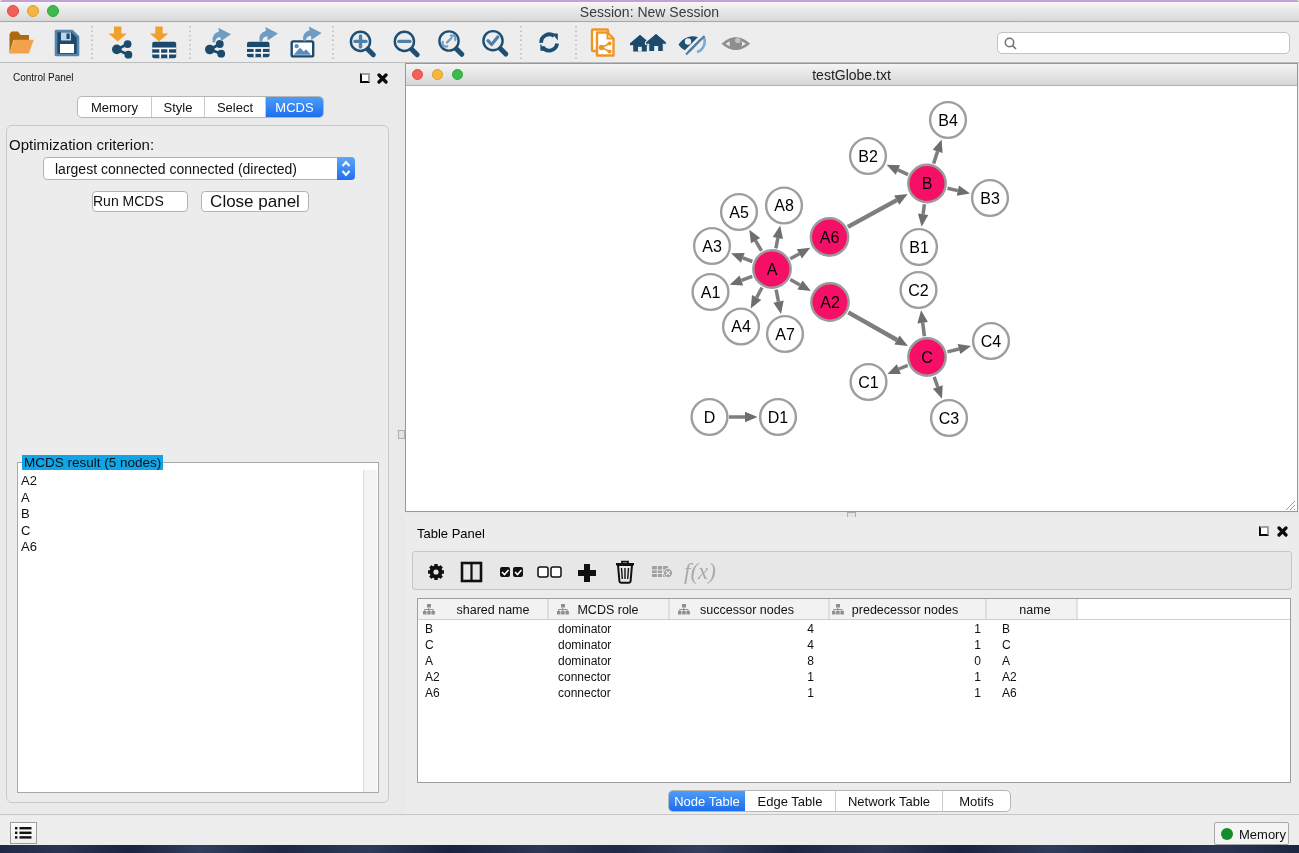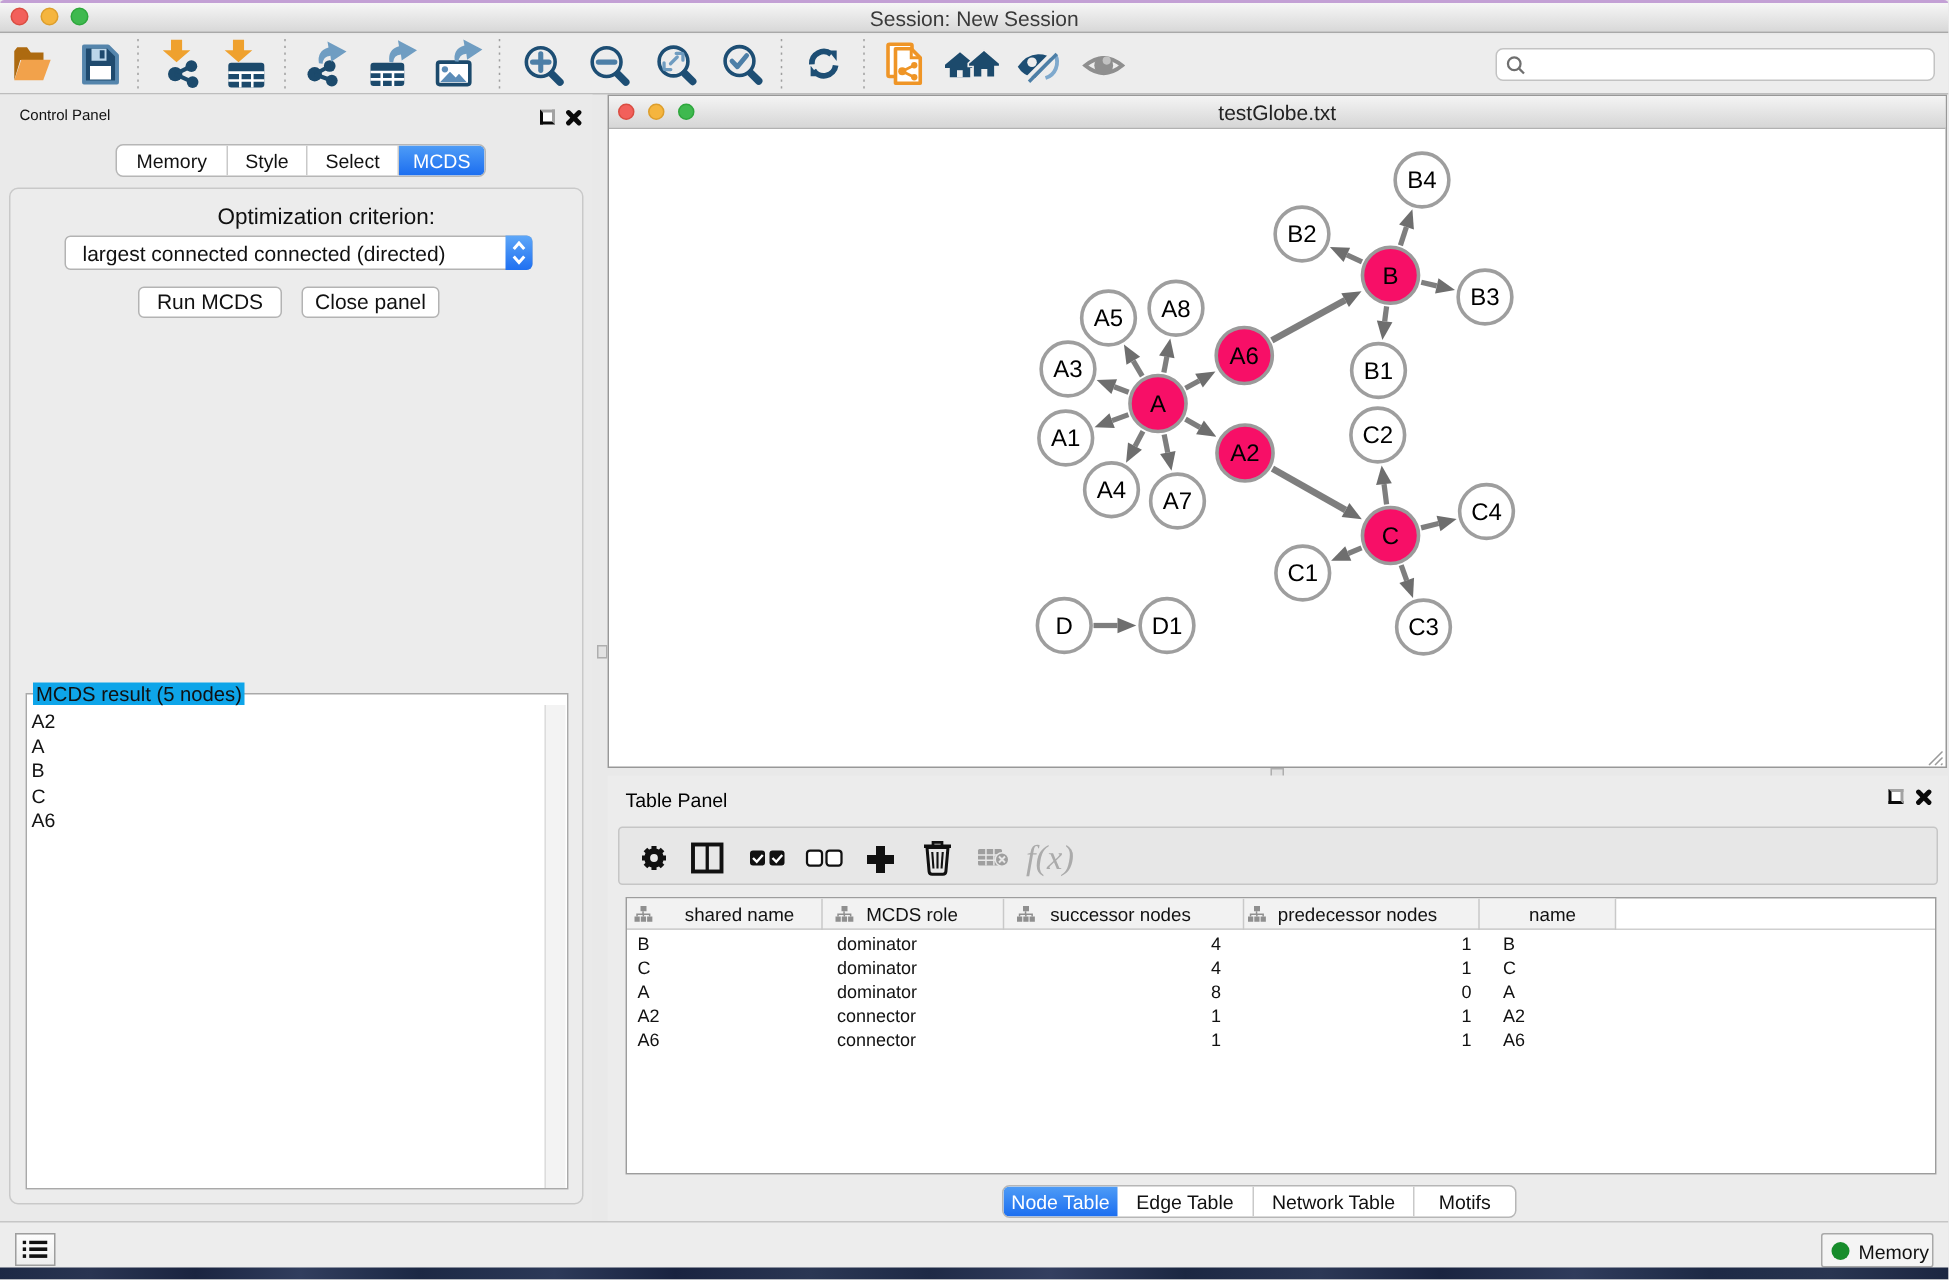--- a/index.html
+++ b/index.html
@@ -192,32 +192,32 @@
   </svg>
 
 <div class="abs" style="left:6px;top:125px;width:383px;height:678px;background:#ececec;border:1px solid #c9c9c9;border-radius:6px"></div>
 
 <div class="seg" style="left:77px;top:96px">
 <div style="width:74px">Memory</div>
     <div style="width:53px">Style</div>
     <div style="width:61px">Select</div>
     <div class="sel" style="width:57px">MCDS</div>
 </div>
-<div class="abs" style="left:26px;top:136px;width:383px;text-align:center;font-size:15px;color:#111">Optimization criterion:</div>
+<div class="abs" style="left:9px;top:136px;width:383px;text-align:left;font-size:15px;color:#111">Optimization criterion:</div>
 
 <div class="abs" style="left:43px;top:157px;width:312px;height:23px;background:#fff;border:1px solid #b3b3b3;border-radius:4px"></div>
 <div class="abs" style="left:55px;top:161px;font-size:14px;color:#111">largest connected connected (directed)</div>
 <div class="abs" style="left:337px;top:157px;width:18px;height:23px;background:linear-gradient(#5ea7f8,#1f70f1);border-radius:0 4px 4px 0"></div>
 <svg class="abs" style="left:337px;top:157px" width="18" height="23" viewBox="0 0 18 23">
     <path d="M5.5 9 L9 5 L12.5 9" fill="none" stroke="#fff" stroke-width="2"></path>
     <path d="M5.5 14 L9 18 L12.5 14" fill="none" stroke="#fff" stroke-width="2"></path>
   </svg>
 
-<div class="abs" style="left:92px;top:191px;width:96px;height:21px;background:#fff;border:1px solid #b3b3b3;border-radius:4px;text-align:center;font-size:14px;color:#111;line-height:19px">Run MCDS</div>
-<div class="abs" style="left:201px;top:191px;width:92px;height:21px;background:#fff;border:1px solid #b3b3b3;border-radius:4px;text-align:center;font-size:14px;color:#111;line-height:19px">Close panel</div>
+<div class="abs" style="left:92px;top:191px;width:96px;height:21px;background:#fff;border:1px solid #b3b3b3;border-radius:4px;text-align:left;font-size:14px;color:#111;line-height:19px">Run MCDS</div>
+<div class="abs" style="left:201px;top:191px;width:108px;height:21px;background:#fff;border:1px solid #b3b3b3;border-radius:4px;text-align:center;font-size:17px;color:#111;line-height:19px">Close panel</div>
 
 <div class="abs" style="left:17px;top:462px;width:362px;height:331px;border:1px solid #a9a9a9;background:#fff"></div>
 <div class="abs" style="left:22px;top:455px;background:#0ea5e9;padding:0 2px;font-size:13.5px;color:#111">MCDS result (5 nodes)</div>
 <div class="abs" style="left:363px;top:470px;width:14px;height:322px;background:#f3f3f3;border-left:1px solid #dcdcdc"></div>
 <div class="abs" style="left:21px;top:473px;font-size:13px;color:#111;line-height:16.6px">A2<br>A<br>B<br>C<br>A6</div>
 
 <div class="abs" style="left:405px;top:63px;width:893px;height:449px;background:#fff;border:1px solid #989898"></div>
 <div class="abs" style="left:406px;top:64px;width:891px;height:22px;background:linear-gradient(#f4f4f4,#d6d6d6);border-bottom:1px solid #b1b1b1"></div>
 <div class="tl" style="left:412px;top:69px;width:11px;height:11px;background:#f2605b;border:1px solid #da4d42"></div>
 <div class="tl" style="left:432px;top:69px;width:11px;height:11px;background:#f5b53e;border:1px solid #dd9e2c"></div>

